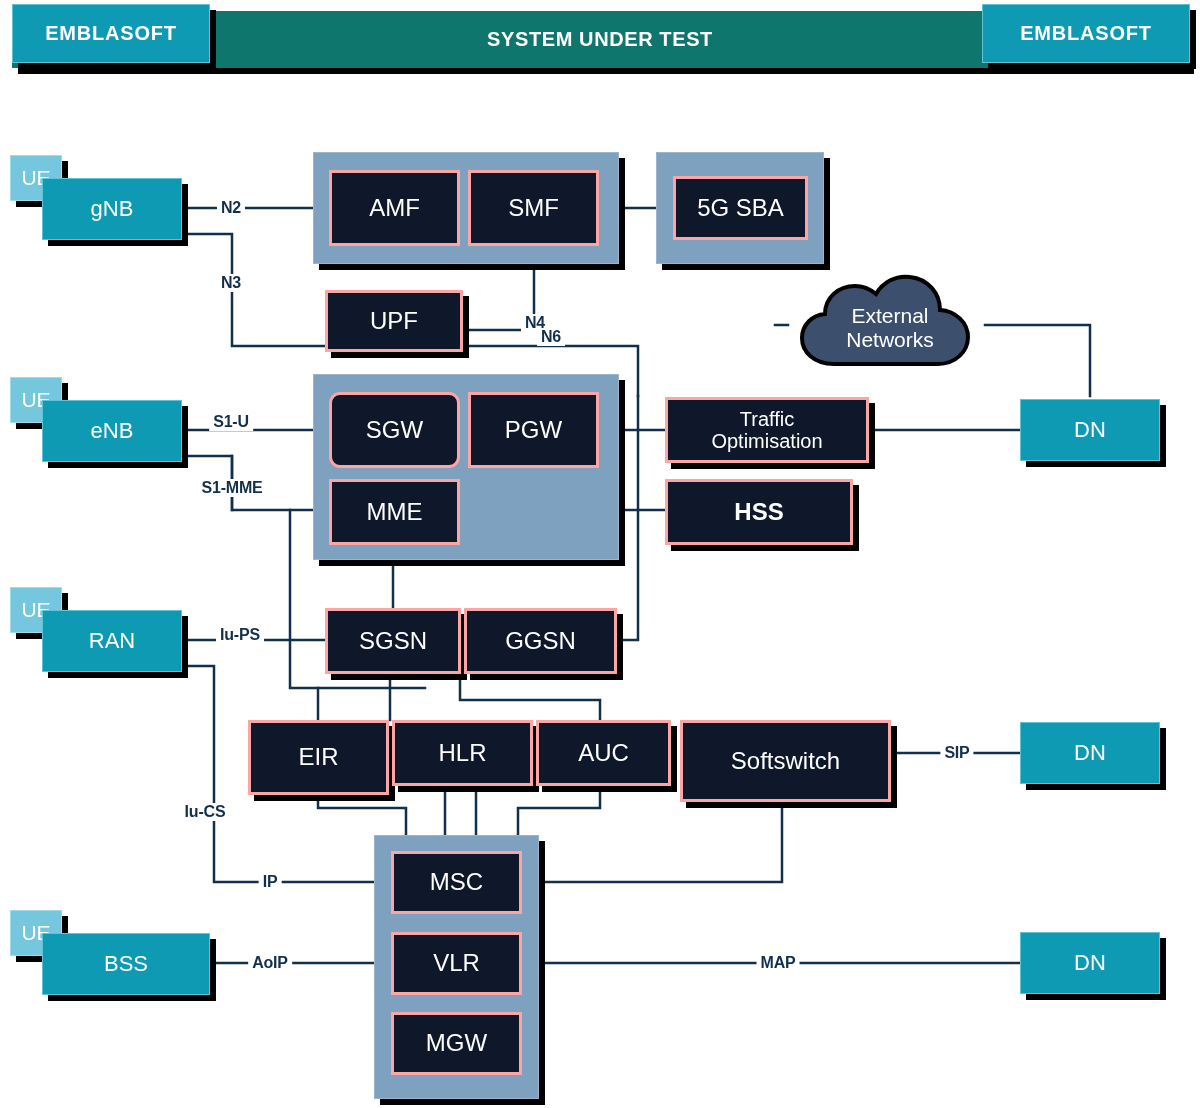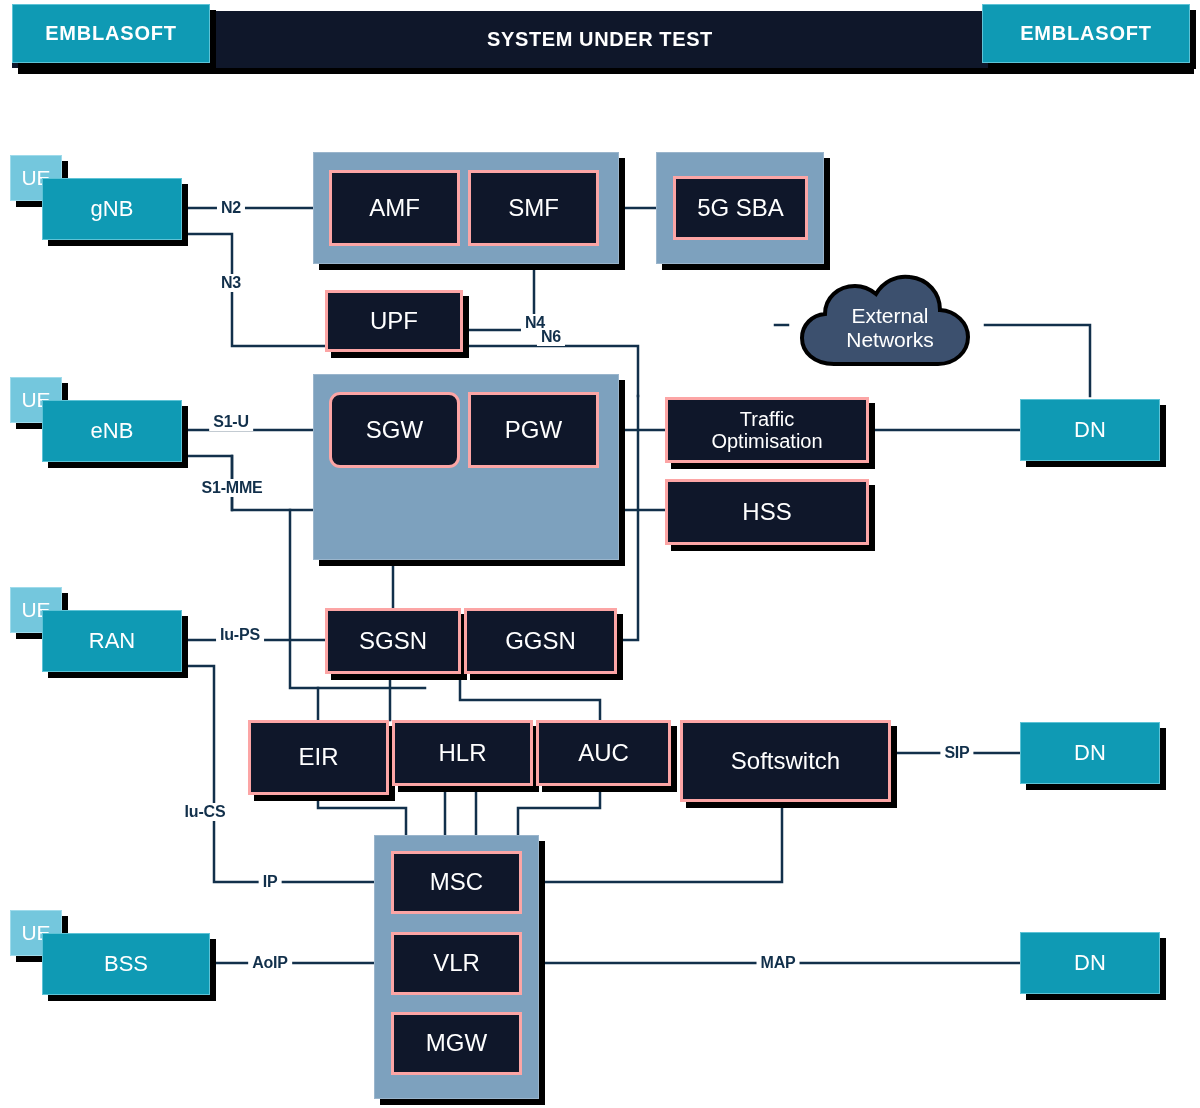--- a/index.html
+++ b/index.html
@@ -16,21 +16,21 @@
 
   .shadow{box-shadow:6px 6px 0 0 #000000;}
 
   .dark{background:#0f172a;border:3px solid #fca5a5;font-size:24px;text-align:center;}
   .teal{background:#0f9ab4;border:1px solid #5ec3d6;font-size:22px;}
   .panel{background:#7da1be;border:1px solid #9ab5cc;}
   .uetab{background:#74c7dd;border:1px solid #9fdbeb;font-size:21px;color:#ffffff;}
 
   
   #hdr-mid{position:absolute;left:12px;top:11px;width:1176px;height:57px;
-           background:#0f172a;box-shadow:6px 6px 0 0 #000;display:flex;
+           background:#0f766e;box-shadow:6px 6px 0 0 #000;display:flex;
            align-items:center;justify-content:center;}
   #hdr-mid span{color:#ffffff;font-size:20px;font-weight:bold;letter-spacing:.6px;}
   .hdr-logo{position:absolute;top:4px;height:57px;background:#0f9ab4;border:1px solid #5ec3d6;
             display:flex;align-items:center;justify-content:center;color:#fff;
             font-size:20px;font-weight:bold;letter-spacing:.8px;box-shadow:6px 6px 0 0 #000;}
   #hdr-left{left:12px;width:196px;}
   #hdr-right{left:982px;width:206px;}
 
   
   .elabel{position:absolute;color:#12304b;font-size:16px;font-weight:bold;
@@ -134,28 +134,29 @@
   <div class="node dark" style="left:468px;top:170px;width:131px;height:76px;">SMF</div>
 
   <div class="node panel shadow" style="left:656px;top:152px;width:168px;height:112px;"></div>
   <div class="node dark" style="left:673px;top:176px;width:135px;height:64px;">5G SBA</div>
 
   <div class="node dark shadow" style="left:325px;top:290px;width:138px;height:62px;">UPF</div>
 
   <div class="node panel shadow" style="left:313px;top:374px;width:306px;height:186px;"></div>
   <div class="node dark" style="left:329px;top:392px;width:131px;height:76px;border-radius:11px;">SGW</div>
   <div class="node dark" style="left:468px;top:392px;width:131px;height:76px;">PGW</div>
+  <div class="node dark" style="left:329px;top:479px;width:131px;height:66px;">MME</div>
 
   <div class="node dark shadow" style="left:665px;top:397px;width:204px;height:66px;font-size:20px;">
     <span style="display:block;">
       <span>Traffic</span><br>
       <span>Optimisation</span>
     </span>
   </div>
-  <div class="node dark shadow" style="left:665px;top:479px;width:204px;height:66px;">HSS</div>
+  <div class="node dark shadow" style="left:665px;top:479px;width:188px;height:66px;font-weight:bold;">HSS</div>
 
   <div class="node dark shadow" style="left:325px;top:608px;width:136px;height:66px;">SGSN</div>
   <div class="node dark shadow" style="left:464px;top:608px;width:153px;height:66px;">GGSN</div>
 
   <div class="node dark shadow" style="left:248px;top:720px;width:141px;height:75px;">EIR</div>
   <div class="node dark shadow" style="left:392px;top:720px;width:141px;height:66px;">HLR</div>
   <div class="node dark shadow" style="left:536px;top:720px;width:135px;height:66px;">AUC</div>
   <div class="node dark shadow" style="left:680px;top:720px;width:211px;height:82px;">Softswitch</div>
 
   <div class="node panel shadow" style="left:374px;top:835px;width:165px;height:264px;"></div>

